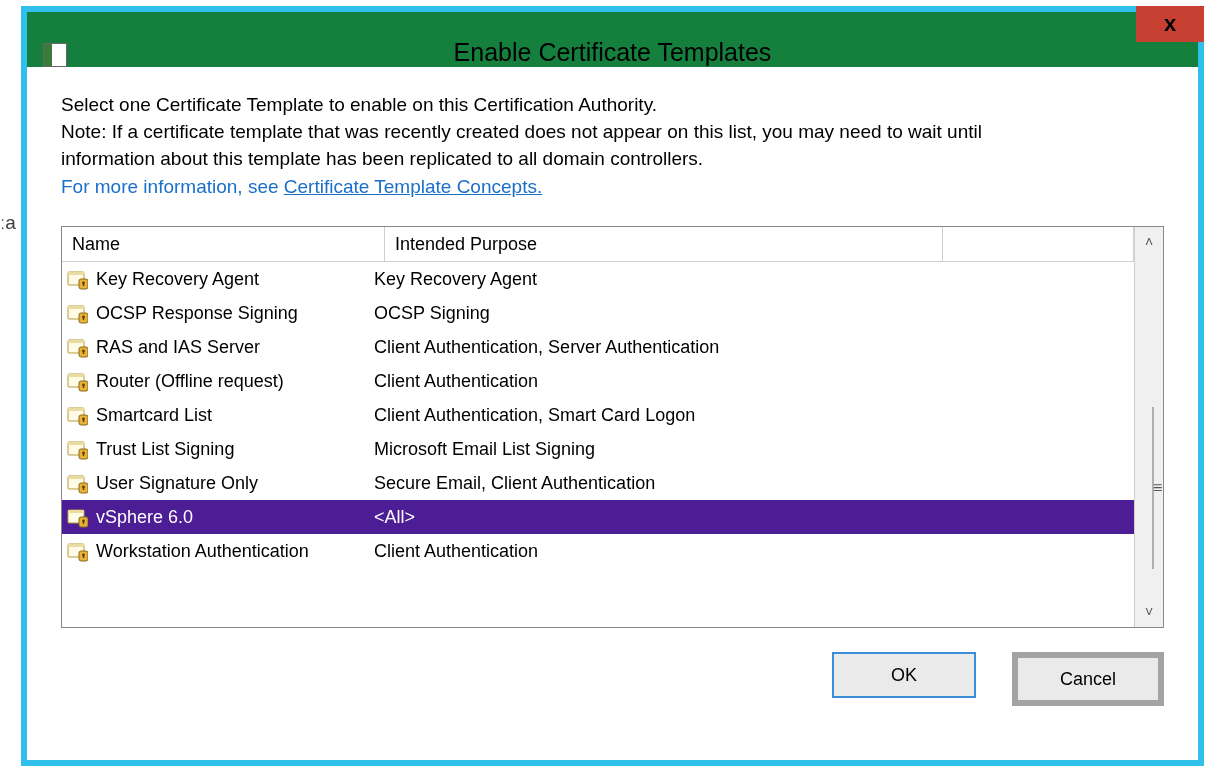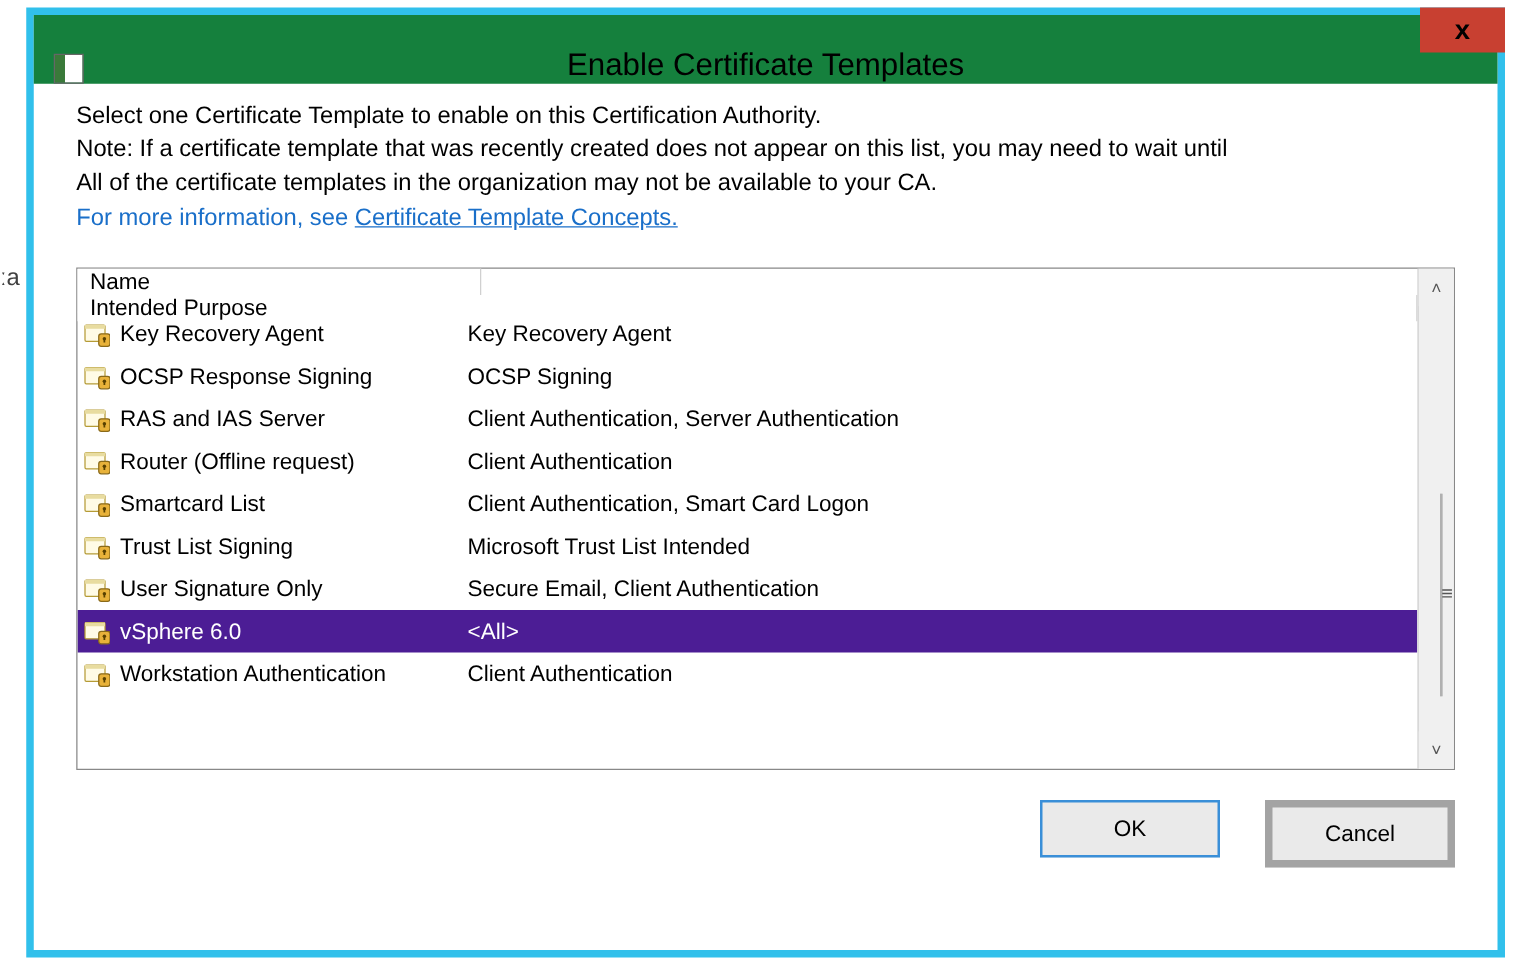--- a/index.html
+++ b/index.html
@@ -55,21 +55,21 @@
     background: #c84031;
     color: #000;
     font-weight: bold;
     font-size: 22px;
     display: flex;
     align-items: center;
     justify-content: center;
     cursor: pointer;
   }
   .content {
-    padding: 12px 34px 0 34px;
+    padding: 24px 34px 0 34px;
   }
   .blurb {
     font-size: 19px;
     line-height: 27px;
     font-weight: 300;
   }
   .link-line {
     color: #1a6fc9;
     font-size: 19px;
     line-height: 30px;
@@ -91,21 +91,20 @@
     flex: 1;
     display: flex;
     flex-direction: column;
   }
   .list-header {
     height: 34px;
     display: flex;
     border-bottom: 1px solid #d0d0d0;
     font-size: 18px;
     color: #000;
-    flex-direction: column;
   }
   .hcol {
     display: flex;
     align-items: center;
     padding-left: 10px;
     border-right: 1px solid #d0d0d0;
     cursor: pointer;
     background: #fff;
   }
   .hcol.name { width: 312px; }
@@ -212,21 +211,21 @@
     <div class="title-text">Enable Certificate Templates</div>
     <div class="close-btn">
       <span>x</span>
     </div>
   </div>
 
   <div class="content">
     <div class="blurb">
       <div>Select one Certificate Template to enable on this Certification Authority.</div>
       <div>Note: If a certificate template that was recently created does not appear on this list, you may need to wait until</div>
-      <div>All of the certificate templates in the organization may not be available to your CA.</div>
+      <div>information about this template has been replicated to all domain controllers.</div>
     </div>
     <div class="link-line">
       <span>For more information, see </span><span class="link">Certificate Template Concepts.</span>
     </div>
 
     <div class="list-wrap">
       <div class="list-main">
         <div class="list-header">
           <div class="hcol name">Name</div>
           <div class="hcol purpose">Intended Purpose</div>
@@ -302,21 +301,21 @@
               <div class="cicon">
                 <svg viewBox="0 0 22 22">
   <rect x="2" y="4" width="16" height="13" rx="1" fill="#fffbe6" stroke="#b59b36" stroke-width="1"></rect>
   <rect x="2" y="4" width="16" height="3" fill="#e8dca0"></rect>
   <rect x="13" y="11" width="9" height="10" rx="2" fill="#e8b23a" stroke="#8a6a1a" stroke-width="1"></rect>
   <circle cx="17.5" cy="15" r="1.4" fill="#5a4200"></circle>
   <rect x="16.8" y="15" width="1.4" height="3" fill="#5a4200"></rect>
 </svg>
               </div>
               <div class="cname">Trust List Signing</div>
-              <div class="cpurpose">Microsoft Trust List Intended</div>
+              <div class="cpurpose">Microsoft Email List Signing</div>
             </div>
             <div class="row">
               <div class="cicon">
                 <svg viewBox="0 0 22 22">
   <rect x="2" y="4" width="16" height="13" rx="1" fill="#fffbe6" stroke="#b59b36" stroke-width="1"></rect>
   <rect x="2" y="4" width="16" height="3" fill="#e8dca0"></rect>
   <rect x="13" y="11" width="9" height="10" rx="2" fill="#e8b23a" stroke="#8a6a1a" stroke-width="1"></rect>
   <circle cx="17.5" cy="15" r="1.4" fill="#5a4200"></circle>
   <rect x="16.8" y="15" width="1.4" height="3" fill="#5a4200"></rect>
 </svg>

